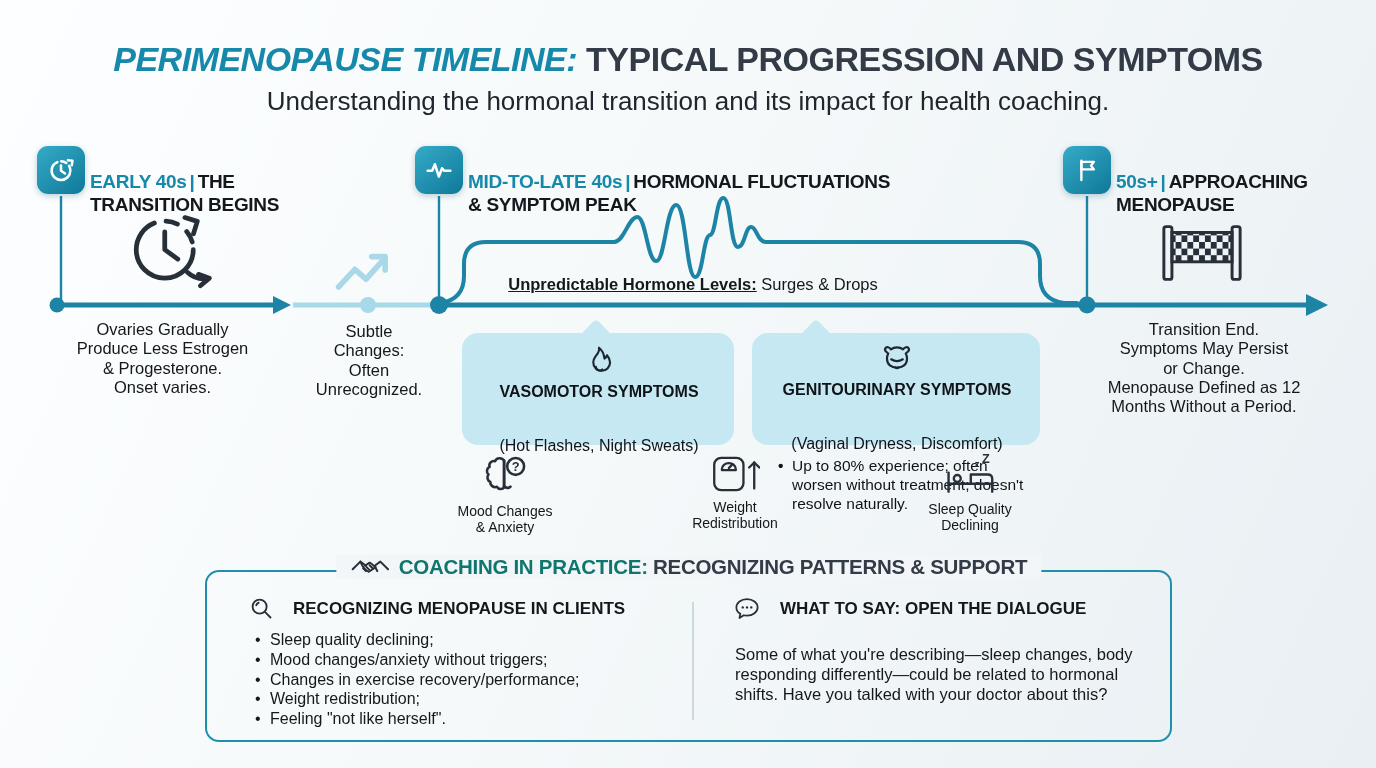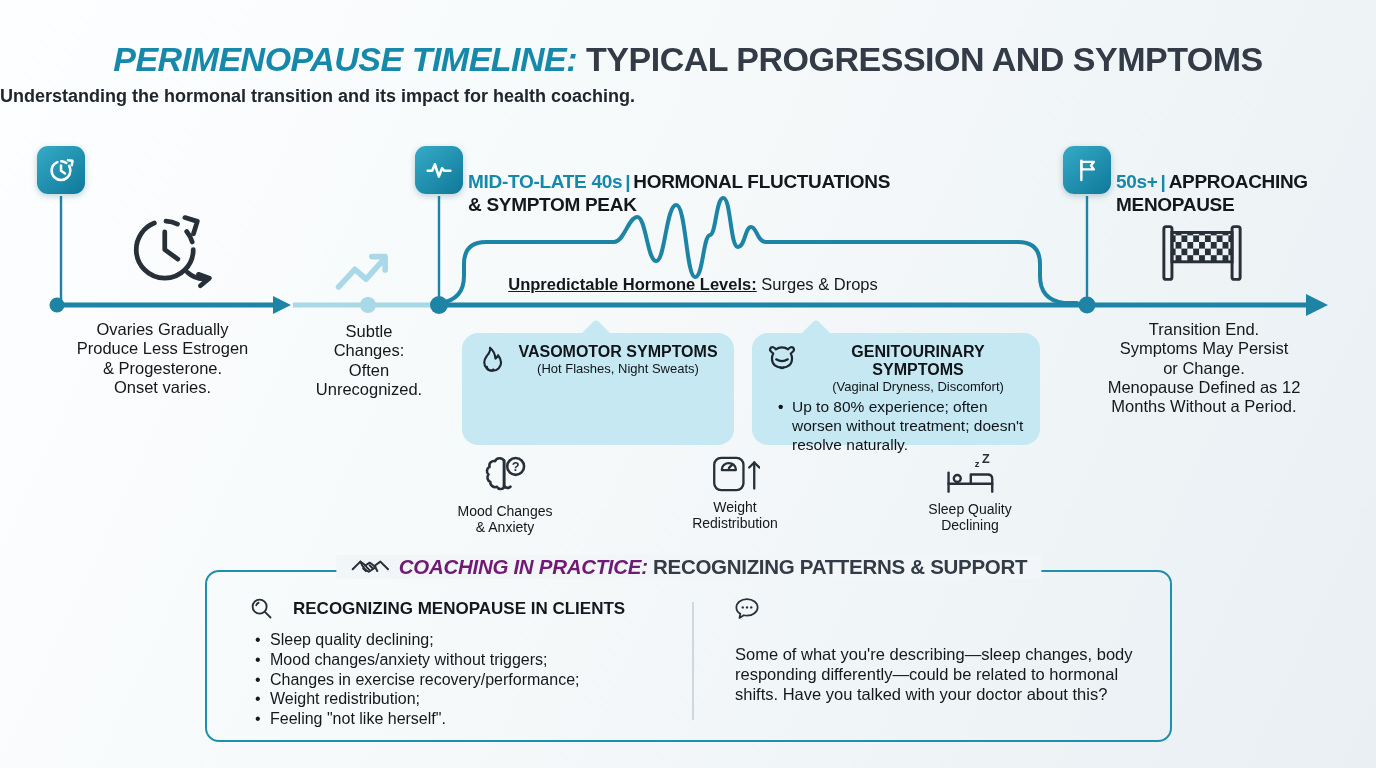--- a/index.html
+++ b/index.html
@@ -5,56 +5,56 @@
   html,body{margin:0;padding:0;}
   #canvas{position:relative;width:1376px;height:768px;overflow:hidden;
     background:linear-gradient(115deg,#fdfeff 0%,#f5f9fa 45%,#e9eff3 100%);
     font-family:"Liberation Sans",sans-serif;color:#17191c;}
   .abs{position:absolute;}
   svg{display:block;}
   
   .title{position:absolute;top:40px;left:0;width:100%;text-align:center;
     font-size:34px;font-weight:800;letter-spacing:-0.5px;color:#333b46;white-space:nowrap;}
   .title .acc{color:#1689ab;font-style:italic;}
-  .subtitle{position:absolute;top:86px;left:0;width:100%;text-align:left;font-size:18px;color:#20262c;font-weight:bold;}
+  .subtitle{position:absolute;top:86px;left:0;width:100%;text-align:center;font-size:26px;color:#20262c;}
   
   .chip{position:absolute;width:48px;height:48px;border-radius:11px;
     background:linear-gradient(140deg,#35abc7,#0f7899);display:flex;align-items:center;justify-content:center;
     box-shadow:0 2px 6px rgba(15,90,115,.28);}
   .stage-label{position:absolute;font-size:19px;font-weight:bold;line-height:1.18;
     letter-spacing:-0.3px;color:#14181d;white-space:pre-line;}
   .stage-label .acc{color:#1689ab;}
   .stage-label .bar{color:#1689ab;padding:0 3px;}
   
   .note{position:absolute;text-align:center;font-size:16.5px;line-height:1.17;white-space:pre-line;color:#15181b;}
   .bracket-label{position:absolute;left:478px;top:275px;width:430px;text-align:center;font-size:16.5px;color:#15181b;}
   .bracket-label b{font-weight:800;text-decoration:underline;}
   
   .card{position:absolute;top:333px;background:#c6e8f2;border-radius:16px;color:#101418;}
   #card1{left:462px;width:272px;height:112px;}
   #card2{left:752px;width:288px;height:112px;}
   .ptr{position:absolute;top:-9px;width:24px;height:24px;background:#c6e8f2;border-radius:4px;transform:rotate(45deg);}
   #card1 .ptr{left:122px;}
   #card2 .ptr{left:52px;}
-  .card-head{position:relative;display:flex;gap:6px;padding:10px 10px 0 12px;}
+  .card-head{position:relative;display:flex;align-items:center;gap:6px;padding:10px 10px 0 12px;flex-direction:column;}
   .card-titles{flex:1;text-align:center;}
   .card-title{font-size:16px;font-weight:800;}
-  .card-sub{font-size:13px;}
+  .card-sub{font-size:16px;margin-top:36px;}
   .card-bullet{position:relative;padding:4px 10px 0 40px;font-size:15.5px;line-height:1.22;}
   .card-bullet::before{content:"\2022";position:absolute;left:26px;font-weight:bold;}
   
   .sym{position:absolute;top:454px;width:190px;display:flex;flex-direction:column;align-items:center;gap:5px;}
   .sym .lbl{font-size:14px;line-height:1.16;text-align:center;white-space:pre-line;color:#14171b;}
   
   #coach{position:absolute;left:205px;top:570px;width:963px;height:168px;
     border:2px solid #1f8fae;border-radius:14px;}
   #coach-head{position:absolute;left:50%;top:-17px;transform:translateX(-50%);
     display:flex;align-items:center;gap:9px;padding:0 14px;background:#f2f6f8;
     font-size:20.5px;font-weight:800;letter-spacing:-0.3px;white-space:nowrap;color:#333b46;}
-  #coach-head .acc{color:#701a75;font-style:italic;}
+  #coach-head .acc{color:#0f766e;}
   .col{position:absolute;top:24px;}
   #colL{left:42px;width:412px;}
   #colR{left:526px;width:414px;}
   .col-title{display:flex;align-items:center;gap:19px;font-size:17px;font-weight:800;color:#14181d;}
   ul.bullets{margin:9px 0 0 4px;padding:0;list-style:none;font-size:16px;line-height:1.24;color:#16181b;}
   ul.bullets li{position:relative;padding-left:17px;}
   ul.bullets li::before{content:"\2022";position:absolute;left:2px;}
   #colR p{margin:24px 0 0 2px;font-size:16.5px;line-height:1.2;color:#16181b;}
   .vdiv{position:absolute;left:485px;top:30px;height:118px;width:2px;background:#ccd9e0;}
 </style>
@@ -92,20 +92,24 @@
   <div class="subtitle">Understanding the hormonal transition and its impact for health coaching.</div>
 
   <div class="chip" style="left:37px;top:146px;">
     <svg width="32" height="32" viewBox="0 0 24 24">
       <g fill="none" stroke="#ffffff" stroke-width="1.9" stroke-linecap="round" stroke-linejoin="round">
         <circle cx="12" cy="12.5" r="7" stroke-dasharray="30 3 4 3 4 3"></circle>
         <path d="M12 8.6 V12.5 L15 14.6"></path>
         <path d="M17.2 4.6 l3.4 .5 -.5 3.4"></path>
       </g>
     </svg>
+  </div>
+  <div class="stage-label" style="left:90px;top:149px;width:240px;">
+    <span class="acc">EARLY 40s</span><span class="bar">|</span><span>THE
+TRANSITION BEGINS</span>
   </div>
 
   <div class="chip" style="left:415px;top:146px;">
     <svg width="32" height="32" viewBox="0 0 24 24">
       <path fill="none" stroke="#ffffff" stroke-width="1.9" stroke-linecap="round" stroke-linejoin="round" d="M3.5 12.5 h3.4 l2-4.8 3 9.2 2.4-6.2 1.5 1.8 h4.7"></path>
     </svg>
   </div>
   <div class="stage-label" style="left:468px;top:149px;width:490px;">
     <span class="acc">MID-TO-LATE 40s</span><span class="bar">|</span><span>HORMONAL FLUCTUATIONS
 &amp; SYMPTOM PEAK</span>
@@ -287,18 +291,19 @@
     <div class="vdiv"></div>
 
     <div class="col" id="colR">
       <div class="col-title">
         <svg width="28" height="25" viewBox="0 0 22 20">
           <path fill="none" stroke="#273039" stroke-width="1.4" stroke-linejoin="round" d="M11 2.5 c-4.7 0-8.5 2.9-8.5 6.6 0 2.1 1.2 3.9 3.2 5.1 L5 17.6 l3.4-2.2 c.8.2 1.7.3 2.6.3 4.7 0 8.5-3 8.5-6.6 S15.7 2.5 11 2.5 z"></path>
           <circle cx="7.6" cy="9.1" r=".95" fill="#273039"></circle>
           <circle cx="11" cy="9.1" r=".95" fill="#273039"></circle>
           <circle cx="14.4" cy="9.1" r=".95" fill="#273039"></circle>
         </svg>
+        <span>WHAT TO SAY: OPEN THE DIALOGUE</span>
       </div>
       <p>Some of what you're describing—sleep changes, body responding differently—could be related to hormonal shifts. Have you talked with your doctor about this?</p>
     </div>
   </div>
 
 </div>
 
 </body></html>

